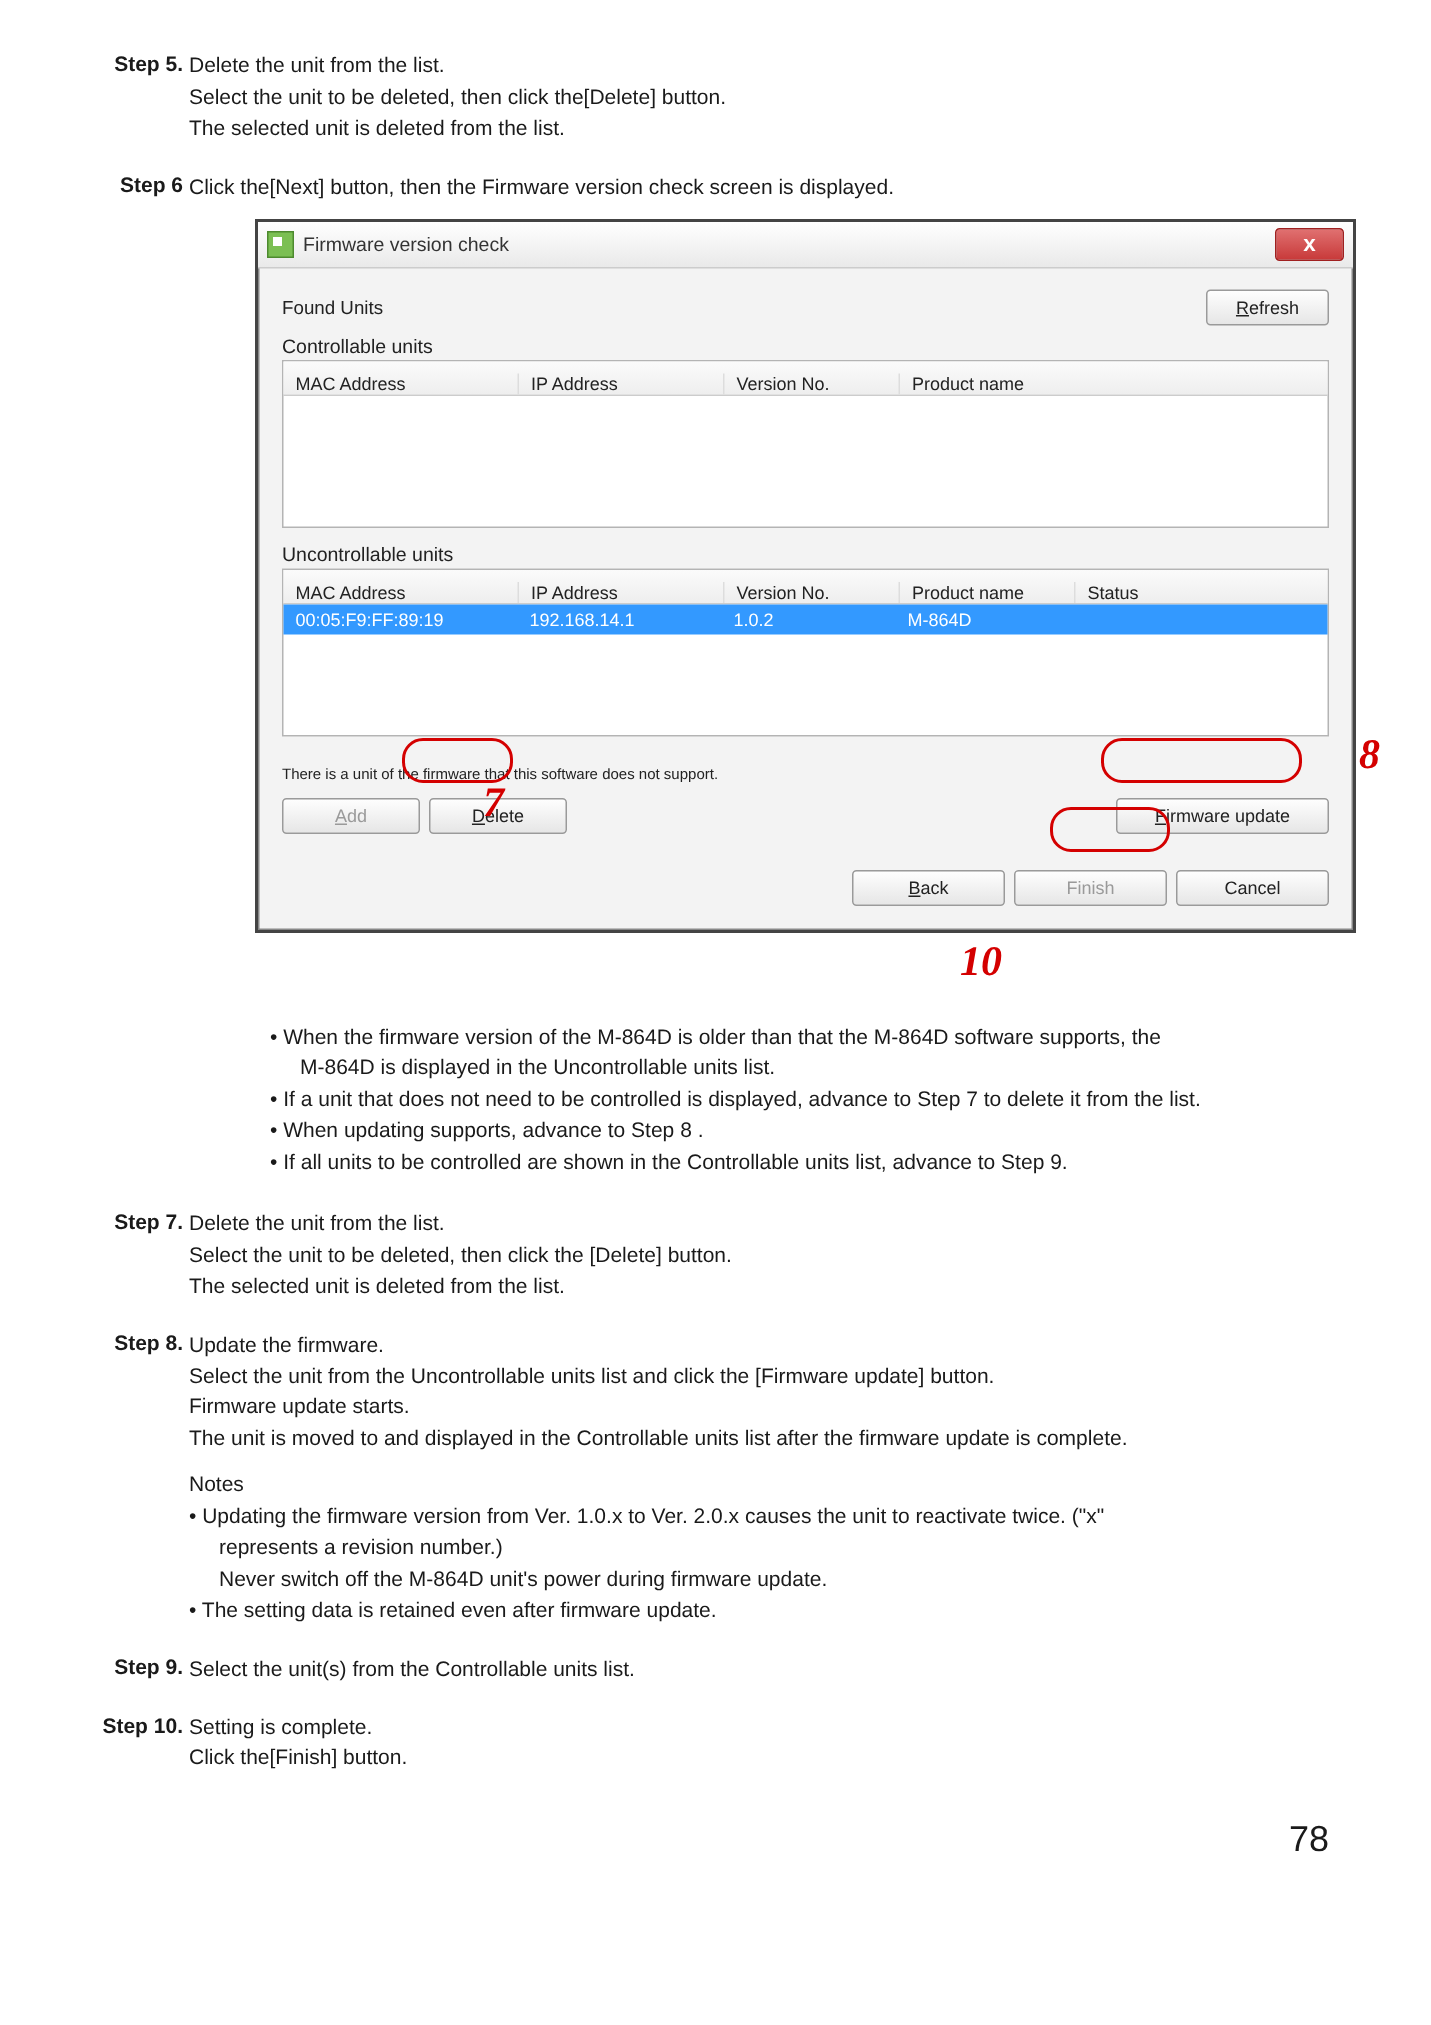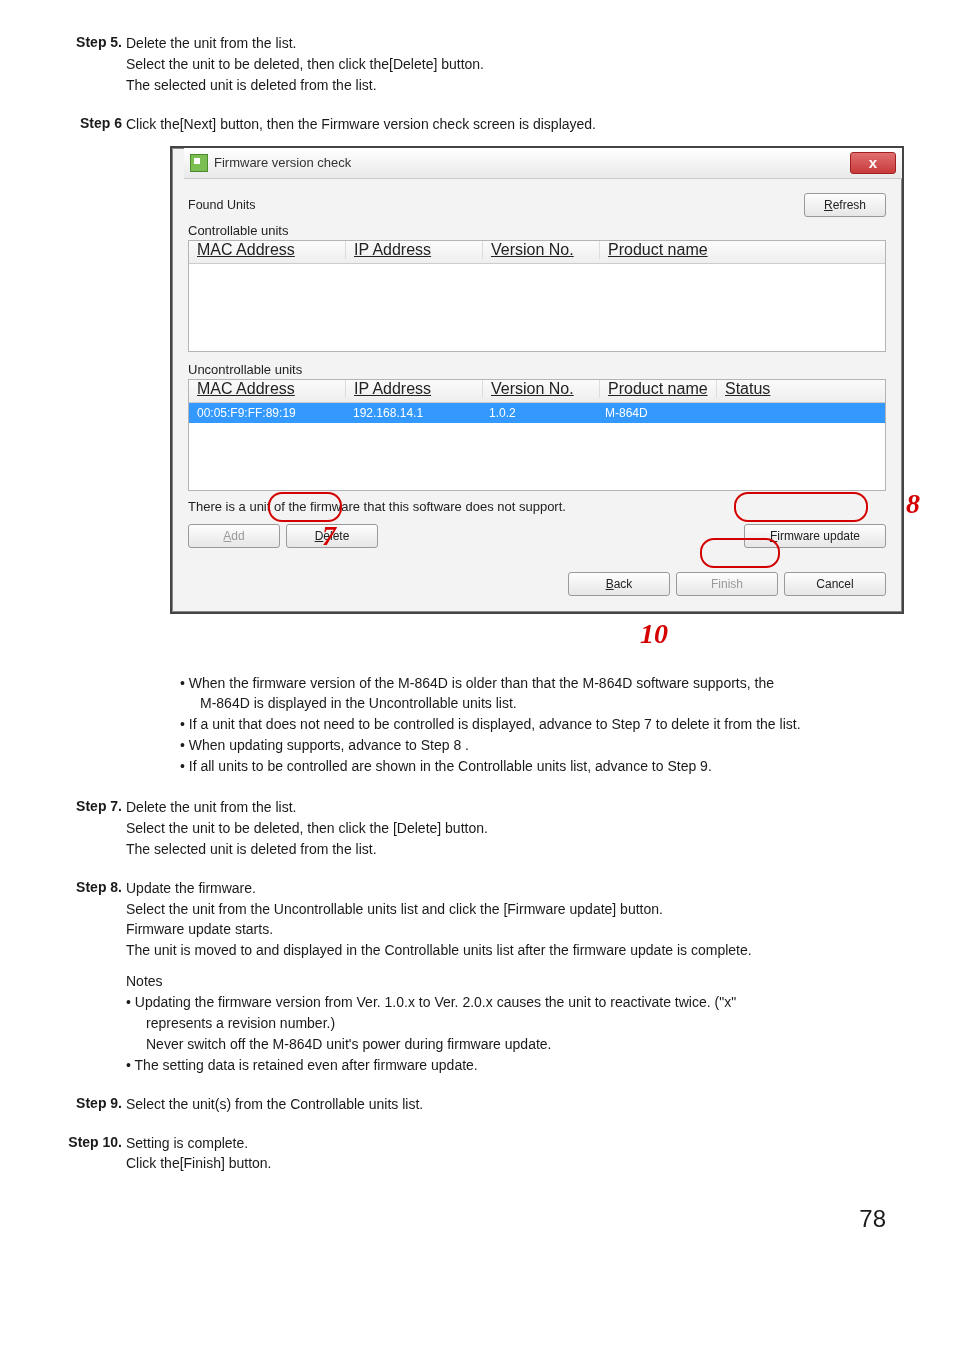--- a/index.html
+++ b/index.html
@@ -47,21 +47,20 @@
   }
   .titlebar {
     height: 30px;
     background: linear-gradient(#fff,#e9e9e9);
     border-bottom: 1px solid #ccc;
     display: flex;
     align-items: center;
     font-size: 13px;
     color: #333;
     padding: 0 6px;
-    margin-left: 12px;
   }
   .title-icon {
     width: 16px; height: 16px;
     background: #7bbf53;
     border: 1px solid #4d8a2e;
     margin-right: 6px;
     position: relative;
   }
   .title-icon::after {
     content: "";
@@ -118,24 +117,23 @@
   .list-box {
     margin-top: 2px;
     border: 1px solid #b4b4b4;
     background: #fff;
     height: 110px;
   }
   .list-header {
     display: flex;
     background: linear-gradient(#fbfbfb,#eee);
     border-bottom: 1px solid #ccc;
-    font-size: 16px;
+    font-size: 12px;
     height: 22px;
-    align-items: flex-start;
-    text-decoration: underline;
+    align-items: flex-end;
   }
   .col {
     padding: 0 8px;
     border-right: 1px solid #ddd;
     white-space: nowrap;
     overflow: hidden;
   }
   .col-mac { width: 140px; }
   .col-ip { width: 120px; }
   .col-ver { width: 100px; }
@@ -146,22 +144,22 @@
     display: flex;
     font-size: 12px;
     height: 20px;
     align-items: center;
     background: #3399ff;
     color: #fff;
   }
   .list-row .col { border-right: none; }
 
   .support-msg {
-    margin-top: 8px;
-    font-size: 13px;
+    margin-top: 20px;
+    font-size: 10px;
   }
 
   .btn-row {
     margin-top: 10px;
     display: flex;
     align-items: center;
   }
   .btn-row-right {
     margin-left: auto;
     display: flex;

